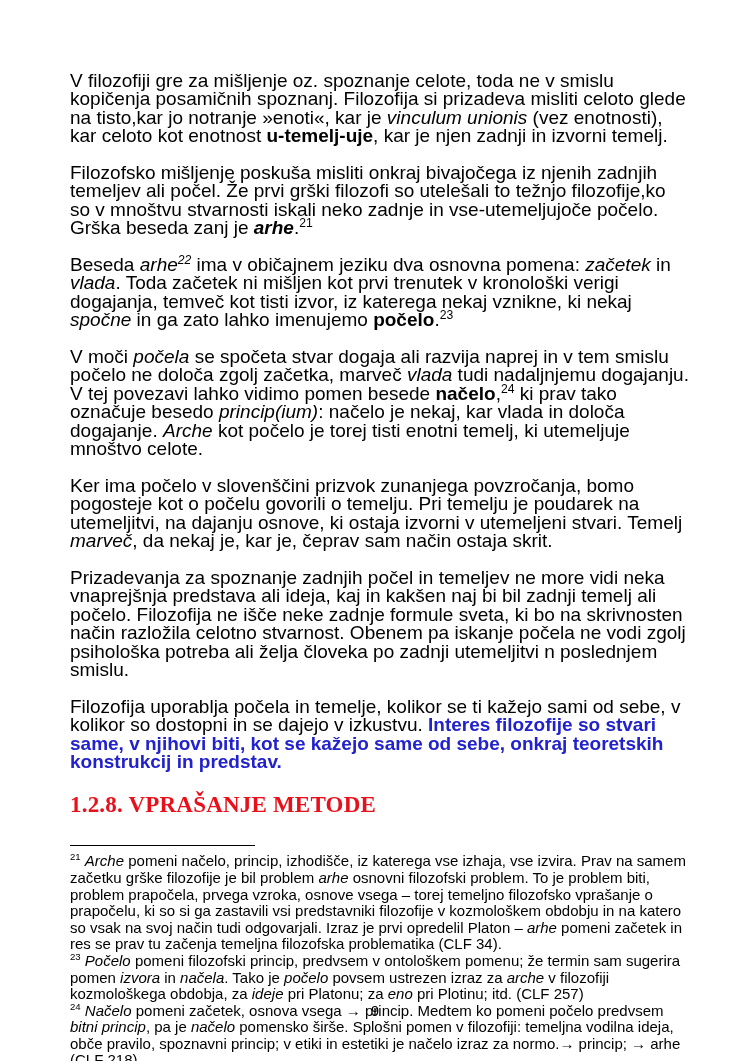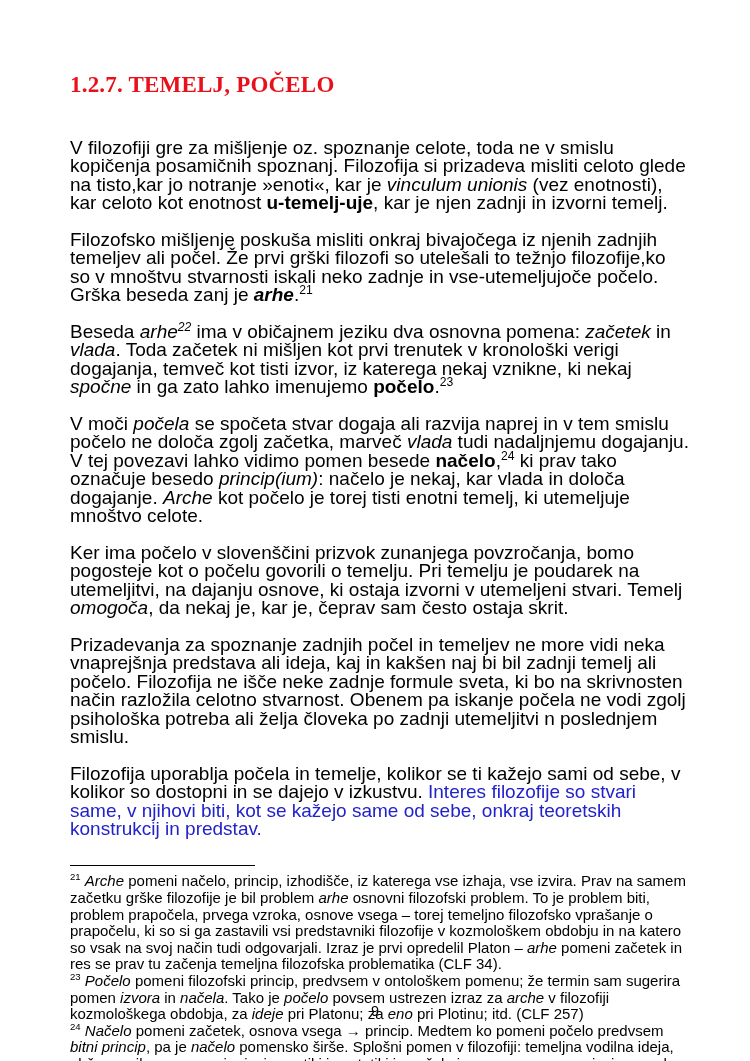--- a/index.html
+++ b/index.html
@@ -41,47 +41,47 @@
   .footnotes p.fn {
     font-size: 15px;
     line-height: 16.6px;
     margin: 0;
     max-width: 625px;
   }
   
   .rs-i, .rs-isup { font-style: italic; }
   .rs-b { font-weight: bold; }
   .rs-bi { font-weight: bold; font-style: italic; }
-  .rs-blue { font-weight: normal; color: #2222cc; }
+  .rs-blue { font-weight: bold; color: #2222cc; }
   sup.run { font-size: 0.64em; line-height: 0; vertical-align: super; }
   .page-number {
     position: absolute;
     left: 0; right: 0;
     bottom: 42px;
     text-align: center;
     font-size: 14.5px;
   }
 </style>
 </head>
 <body>
 
 <div class="page">
 
-  <h1 class="heading h1">1.2.7. TEMELJ, POČELO</h1>
 
   <div class="body-text">
     <p class="para"><span class="run">V filozofiji gre za mišljenje oz. spoznanje celote, toda ne v smislu kopičenja posamičnih spoznanj. Filozofija si prizadeva misliti celoto glede na tisto,kar jo notranje »enoti«, kar je </span><span class="run rs-i">vinculum unionis</span><span class="run"> (vez enotnosti), kar celoto kot enotnost </span><span class="run rs-b">u-temelj-uje</span><span class="run">, kar je njen zadnji in izvorni temelj.</span></p>
     <p class="para"><span class="run">Filozofsko mišljenje poskuša misliti onkraj bivajočega iz njenih zadnjih temeljev ali počel. Že prvi grški filozofi so utelešali to težnjo filozofije,ko so v mnoštvu stvarnosti iskali neko zadnje in vse-utemeljujoče počelo. Grška beseda zanj je </span><span class="run rs-bi">arhe</span><span class="run">.</span><sup class="run rs-sup">21</sup></p>
     <p class="para"><span class="run">Beseda </span><span class="run rs-i">arhe</span><sup class="run rs-isup">22</sup><span class="run"> ima v običajnem jeziku dva osnovna pomena: </span><span class="run rs-i">začetek</span><span class="run"> in </span><span class="run rs-i">vlada</span><span class="run">. Toda začetek ni mišljen kot prvi trenutek v kronološki verigi dogajanja, temveč kot tisti izvor, iz katerega nekaj vznikne, ki nekaj </span><span class="run rs-i">spočne</span><span class="run"> in ga zato lahko imenujemo </span><span class="run rs-b">počelo</span><span class="run">.</span><sup class="run rs-sup">23</sup></p>
     <p class="para"><span class="run">V moči </span><span class="run rs-i">počela</span><span class="run"> se spočeta stvar dogaja ali razvija naprej in v tem smislu počelo ne določa zgolj začetka, marveč </span><span class="run rs-i">vlada</span><span class="run"> tudi nadaljnjemu dogajanju. V tej povezavi lahko vidimo pomen besede </span><span class="run rs-b">načelo</span><span class="run">,</span><sup class="run rs-sup">24</sup><span class="run"> ki prav tako označuje besedo </span><span class="run rs-i">princip(ium)</span><span class="run">: načelo je nekaj, kar vlada in določa dogajanje. </span><span class="run rs-i">Arche</span><span class="run"> kot počelo je torej tisti enotni temelj, ki utemeljuje mnoštvo celote.</span></p>
-    <p class="para"><span class="run">Ker ima počelo v slovenščini prizvok zunanjega povzročanja, bomo pogosteje kot o počelu govorili o temelju. Pri temelju je poudarek na utemeljitvi, na dajanju osnove, ki ostaja izvorni v utemeljeni stvari. Temelj </span><span class="run rs-i">omogoča</span><span class="run">, da nekaj je, kar je, čeprav sam često ostaja skrit.</span></p>
+    <p class="para"><span class="run">Ker ima počelo v slovenščini prizvok zunanjega povzročanja, bomo pogosteje kot o počelu govorili o temelju. Pri temelju je poudarek na utemeljitvi, na dajanju osnove, ki ostaja izvorni v utemeljeni stvari. Temelj </span><span class="run rs-i">marveč</span><span class="run">, da nekaj je, kar je, čeprav sam način ostaja skrit.</span></p>
     <p class="para"><span class="run">Prizadevanja za spoznanje zadnjih počel in temeljev ne more vidi neka vnaprejšnja predstava ali ideja, kaj in kakšen naj bi bil zadnji temelj ali počelo. Filozofija ne išče neke zadnje formule sveta, ki bo na skrivnosten način razložila celotno stvarnost. Obenem pa iskanje počela ne vodi zgolj psihološka potreba ali želja človeka po zadnji utemeljitvi n poslednjem smislu.</span></p>
     <p class="para"><span class="run">Filozofija uporablja počela in temelje, kolikor se ti kažejo sami od sebe, v kolikor so dostopni in se dajejo v izkustvu. </span><span class="run rs-blue">Interes filozofije so stvari same, v njihovi biti, kot se kažejo same od sebe, onkraj teoretskih konstrukcij in predstav.</span></p>
   </div>
 
+  <h2 class="heading h2">1.2.8. VPRAŠANJE METODE</h2>
 
   <div class="footnotes">
     <div class="fn-rule"></div>
     <p class="fn"><sup class="run rs-sup">21</sup><span class="run"> </span><span class="run rs-i">Arche</span><span class="run"> pomeni načelo, princip, izhodišče, iz katerega vse izhaja, vse izvira. Prav na samem začetku grške filozofije je bil problem </span><span class="run rs-i">arhe</span><span class="run"> osnovni filozofski problem. To je problem biti, problem prapočela, prvega vzroka, osnove vsega – torej temeljno filozofsko vprašanje o prapočelu, ki so si ga zastavili vsi predstavniki filozofije v kozmološkem obdobju in na katero so vsak na svoj način tudi odgovarjali. Izraz je prvi opredelil Platon – </span><span class="run rs-i">arhe</span><span class="run"> pomeni začetek in res se prav tu začenja temeljna filozofska problematika (CLF 34).</span></p>
     <p class="fn"><sup class="run rs-sup">23</sup><span class="run"> </span><span class="run rs-i">Počelo</span><span class="run"> pomeni filozofski princip, predvsem v ontološkem pomenu; že termin sam sugerira pomen </span><span class="run rs-i">izvora</span><span class="run"> in </span><span class="run rs-i">načela</span><span class="run">. Tako je </span><span class="run rs-i">počelo</span><span class="run"> povsem ustrezen izraz za </span><span class="run rs-i">arche</span><span class="run"> v filozofiji kozmološkega obdobja, za </span><span class="run rs-i">ideje</span><span class="run"> pri Platonu; za </span><span class="run rs-i">eno</span><span class="run"> pri Plotinu; itd. (CLF 257)</span></p>
     <p class="fn"><sup class="run rs-sup">24</sup><span class="run"> </span><span class="run rs-i">Načelo</span><span class="run"> pomeni začetek, osnova vsega → princip. Medtem ko pomeni počelo predvsem </span><span class="run rs-i">bitni princip</span><span class="run">, pa je </span><span class="run rs-i">načelo</span><span class="run"> pomensko širše. Splošni pomen v filozofiji: temeljna vodilna ideja, obče pravilo, spoznavni princip; v etiki in estetiki je načelo izraz za normo.→ princip; → arhe (CLF 218).</span></p>
   </div>
 
   <div class="page-number">9</div>
 

